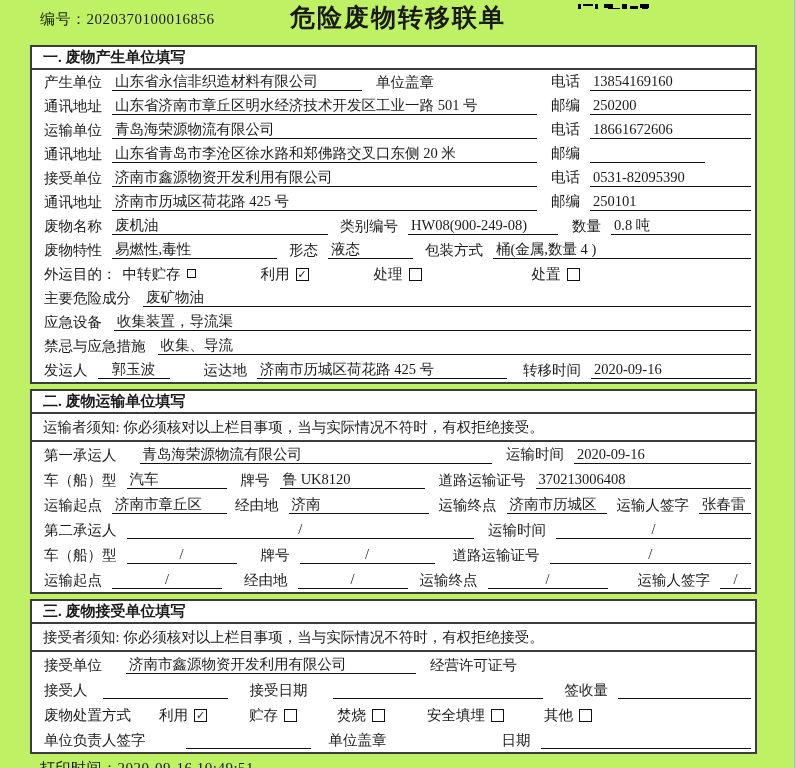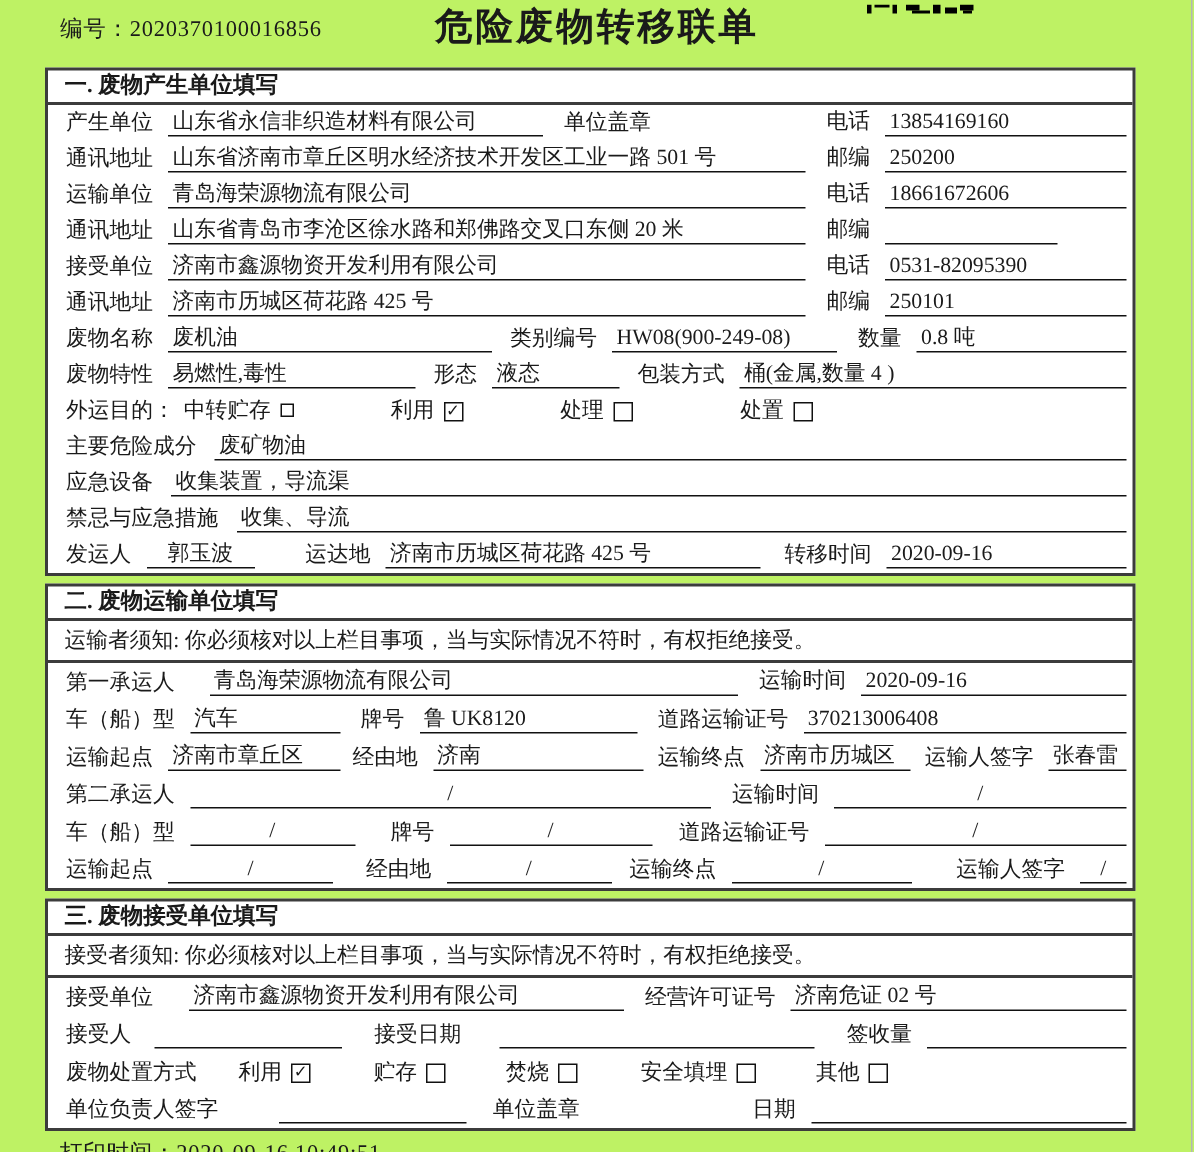--- a/index.html
+++ b/index.html
@@ -149,21 +149,21 @@
             <span class="cb small"></span>
           </span>
         <span class="opt" style="margin-left:65px">
             <span class="lbl">利用</span>
             <span class="cb">✓</span>
           </span>
         <span class="opt" style="margin-left:65px">
             <span class="lbl">处理</span>
             <span class="cb"></span>
           </span>
-        <span class="opt" style="margin-left:72px">
+        <span class="opt" style="margin-left:110px">
             <span class="lbl">处置</span>
             <span class="cb"></span>
           </span>
       </div>
 
       <div class="row">
         <span class="lbl" style="margin-right:12px">主要危险成分</span>
         <span class="val grow">废矿物油</span>
       </div>
 
@@ -249,21 +249,20 @@
     </div>
 
     <div class="box s3">
       <div class="sec-header">三. 废物接受单位填写</div>
       <div class="notice">接受者须知: 你必须核对以上栏目事项，当与实际情况不符时，有权拒绝接受。</div>
 
       <div class="row">
         <span class="lbl" style="margin-right:24px">接受单位</span>
         <span class="val" style="width:290px">济南市鑫源物资开发利用有限公司</span>
         <span class="lbl" style="margin-left:14px;margin-right:10px">经营许可证号</span>
-        <span class="val grow">济南危证 02 号</span>
       </div>
 
       <div class="row">
         <span class="lbl" style="margin-right:15px">接受人</span>
         <span class="val" style="width:125px"></span>
         <span class="lbl" style="margin-left:22px;margin-right:25px">接受日期</span>
         <span class="val" style="width:210px"></span>
         <span class="lbl" style="margin-left:22px;margin-right:10px">签收量</span>
         <span class="val grow"></span>
       </div>

